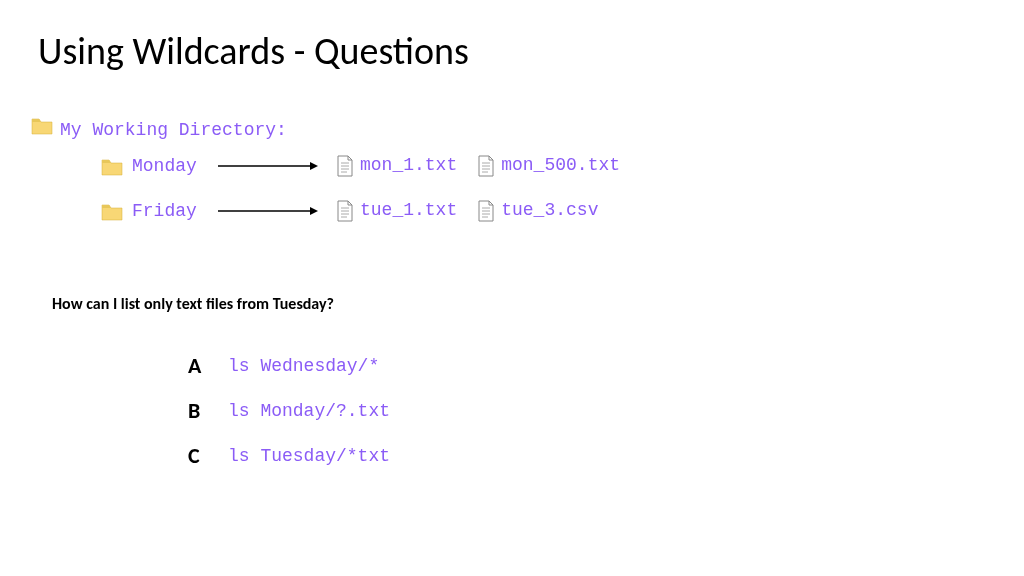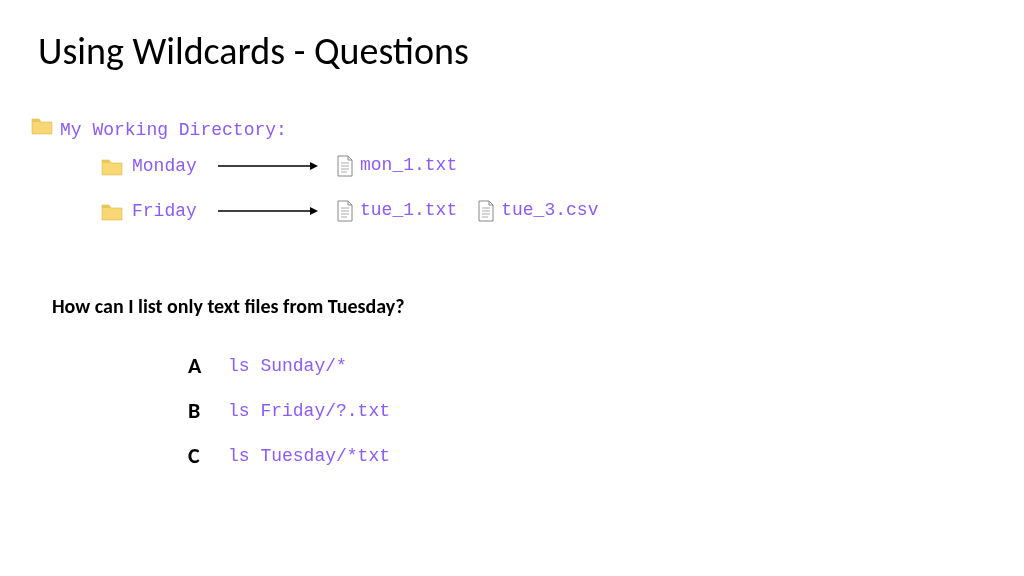--- a/index.html
+++ b/index.html
@@ -69,21 +69,21 @@
     }
     .file-item {
       display: flex;
       align-items: flex-start;
       gap: 6px;
     }
     .question {
       position: absolute;
       top: 294px;
       left: 52px;
-      font-size: 20px;
+      font-size: 16px;
       font-weight: 700;
       color: #000;
       font-family: Calibri, Arial, sans-serif;
     }
     .options {
       position: absolute;
       top: 352px;
       left: 188px;
     }
     .option {
@@ -137,20 +137,31 @@
       <span><svg class="file-icon" viewBox="0 0 18 22">
             <path d="M2 1 L12 1 L16 5 L16 21 L2 21 Z" fill="#fff" stroke="#888" stroke-width="1"></path>
             <path d="M12 1 L12 5 L16 5" fill="none" stroke="#888" stroke-width="1"></path>
             <line x1="5" y1="8" x2="13" y2="8" stroke="#aaa" stroke-width="1"></line>
             <line x1="5" y1="11" x2="13" y2="11" stroke="#aaa" stroke-width="1"></line>
             <line x1="5" y1="14" x2="13" y2="14" stroke="#aaa" stroke-width="1"></line>
             <line x1="5" y1="17" x2="11" y2="17" stroke="#aaa" stroke-width="1"></line>
           </svg></span>
       <span class="mono">mon_1.txt</span>
     </div>
+    <div class="file-item">
+      <span><svg class="file-icon" viewBox="0 0 18 22">
+            <path d="M2 1 L12 1 L16 5 L16 21 L2 21 Z" fill="#fff" stroke="#888" stroke-width="1"></path>
+            <path d="M12 1 L12 5 L16 5" fill="none" stroke="#888" stroke-width="1"></path>
+            <line x1="5" y1="8" x2="13" y2="8" stroke="#aaa" stroke-width="1"></line>
+            <line x1="5" y1="11" x2="13" y2="11" stroke="#aaa" stroke-width="1"></line>
+            <line x1="5" y1="14" x2="13" y2="14" stroke="#aaa" stroke-width="1"></line>
+            <line x1="5" y1="17" x2="11" y2="17" stroke="#aaa" stroke-width="1"></line>
+          </svg></span>
+      <span class="mono">mon_500.txt</span>
+    </div>
   </div>
 </div>
 
 <div class="row-tuesday">
   <span>
     <svg class="folder-icon" viewBox="0 0 24 20">
       <path d="M2 3 L9 3 L11 6 L22 6 L22 18 L2 18 Z" fill="#F8D775" stroke="#D4AF37" stroke-width="0.5"></path>
       <path d="M2 3 L9 3 L11 6 L2 6 Z" fill="#E8C75A"></path>
     </svg>
   </span>
@@ -185,23 +196,23 @@
       <span class="mono">tue_3.csv</span>
     </div>
   </div>
 </div>
 
 <div class="question">How can I list only text files from Tuesday?</div>
 
 <div class="options">
   <div class="option">
     <span class="option-letter">A</span>
-    <span class="mono">ls Sunday/*</span>
+    <span class="mono">ls Wednesday/*</span>
   </div>
   <div class="option">
     <span class="option-letter">B</span>
-    <span class="mono">ls Friday/?.txt</span>
+    <span class="mono">ls Monday/?.txt</span>
   </div>
   <div class="option">
     <span class="option-letter">C</span>
     <span class="mono">ls Tuesday/*txt</span>
   </div>
 </div>
 
 </body></html>

